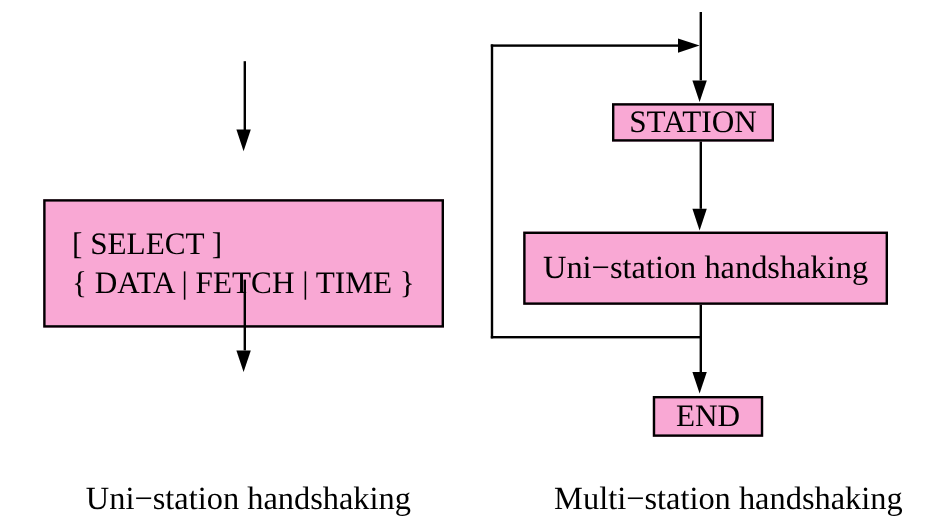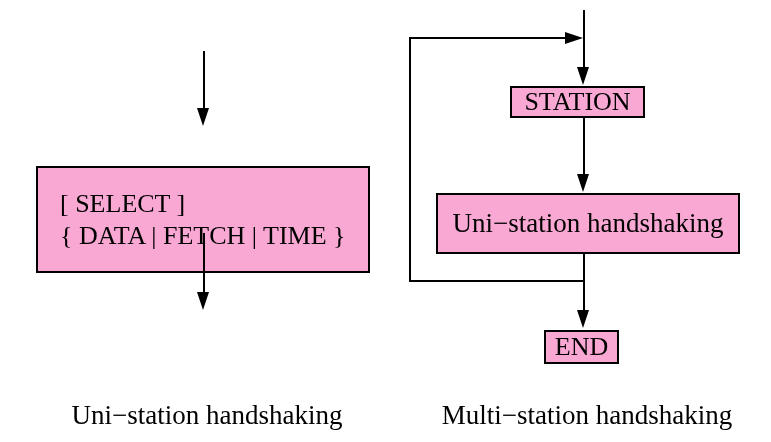--- a/index.html
+++ b/index.html
@@ -63,32 +63,32 @@
     width: 135px; height: 32px;
     font-size: 26px;
   }
   .process-box {
     left: 436px; top: 193px;
     width: 304px; height: 61px;
     font-size: 27px;
   }
   .end-box {
     left: 544px; top: 330px;
-    width: 75px; height: 34px;
+    width: 92px; height: 34px;
     font-size: 26px;
   }
   .caption {
     position: absolute;
     top: 400px;
     text-align: center;
     font-size: 27px;
     line-height: 30px;
   }
   .caption-left { left: 36px; width: 342px; }
-  .caption-right { left: 436px; width: 302px; }
+  .caption-right { left: 456px; width: 302px; }
 </style>
 </head>
 <body>
 
 <div class="canvas">
 
   <div class="line vline" style="left:203px; top:51px; height:58px;"></div>
   <div class="arrowhead-down" style="left:197px; top:108px;"></div>
 
   <div class="node select-box">

